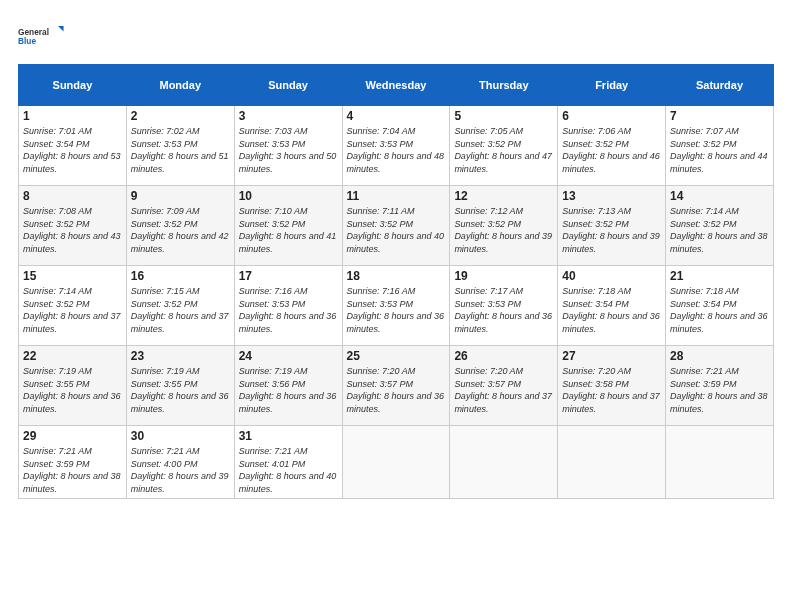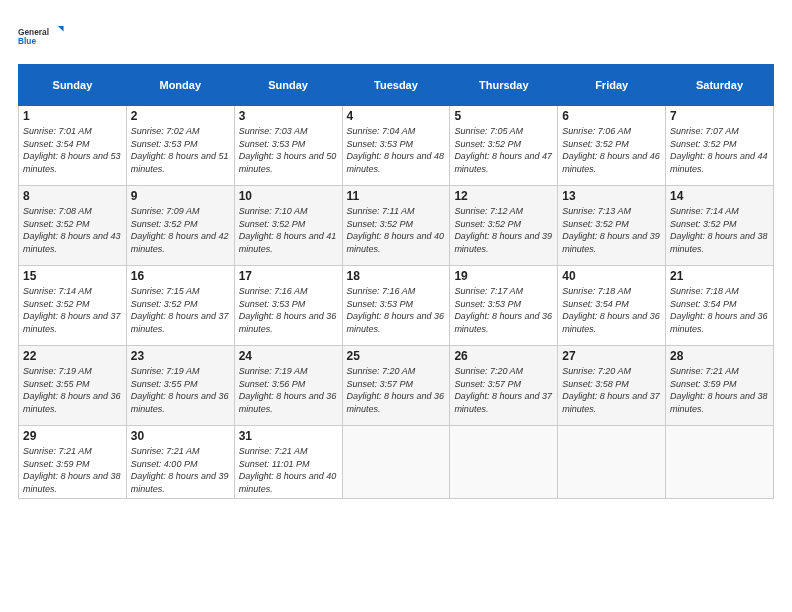--- a/index.html
+++ b/index.html
@@ -100,21 +100,21 @@
       <div class="subtitle"></div>
     </div>
   </div>
 
   <table class="calendar">
     <thead>
       <tr id="weekday-header">
           <th>Sunday</th>
           <th>Monday</th>
           <th>Sunday</th>
-          <th>Tuesday</th>
+          <th>Wednesday</th>
           <th>Thursday</th>
           <th>Friday</th>
           <th>Saturday</th>
         </tr>
     </thead>
     <tbody id="calendar-body">
         <tr>
           <td>
           <span class="day-num">1</span>
           <div class="day-info">
@@ -360,21 +360,21 @@
           <div class="day-info">
             <span>Sunrise: 7:21 AM</span><br>
             <span>Sunset: 4:00 PM</span><br>
             <span>Daylight: 8 hours and 39 minutes.</span>
           </div>
         </td>
           <td>
           <span class="day-num">31</span>
           <div class="day-info">
             <span>Sunrise: 7:21 AM</span><br>
-            <span>Sunset: 11:01 PM</span><br>
+            <span>Sunset: 4:01 PM</span><br>
             <span>Daylight: 8 hours and 40 minutes.</span>
           </div>
         </td>
           <td class="empty-cell"></td>
           <td class="empty-cell"></td>
           <td class="empty-cell"></td>
           <td class="empty-cell"></td>
         </tr>
       </tbody>
   </table>

